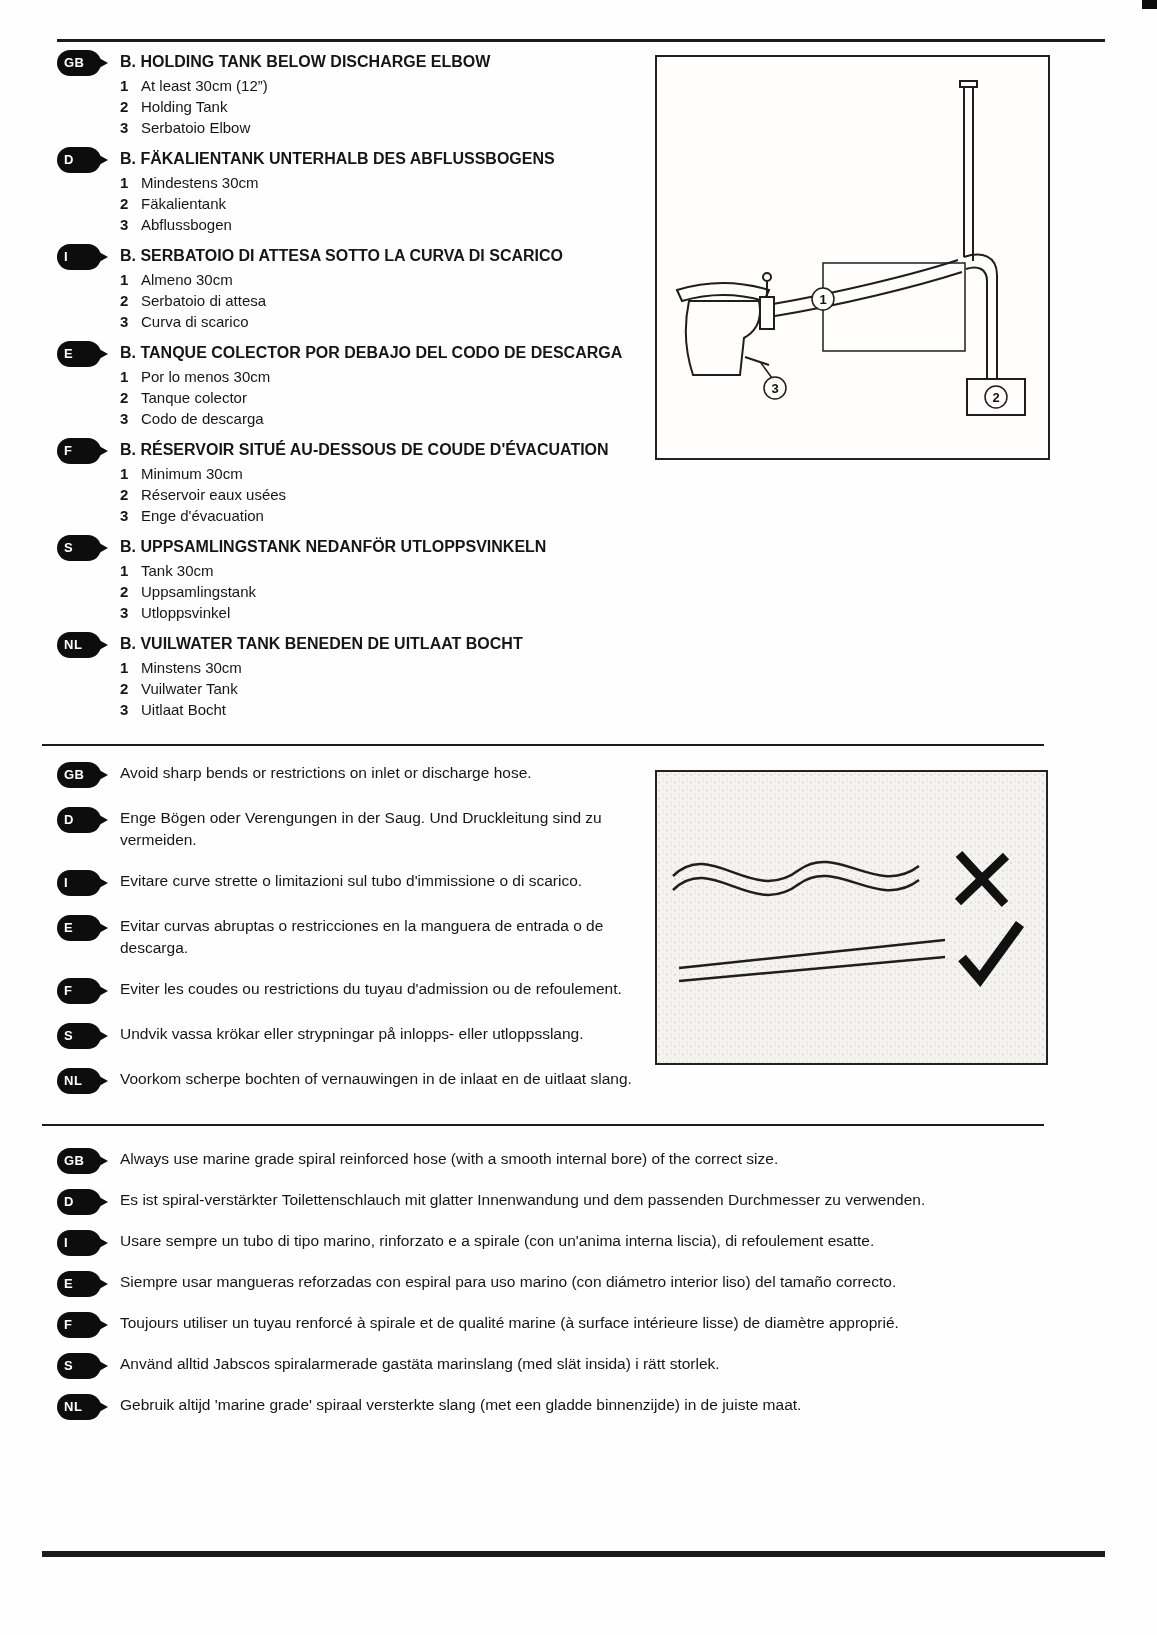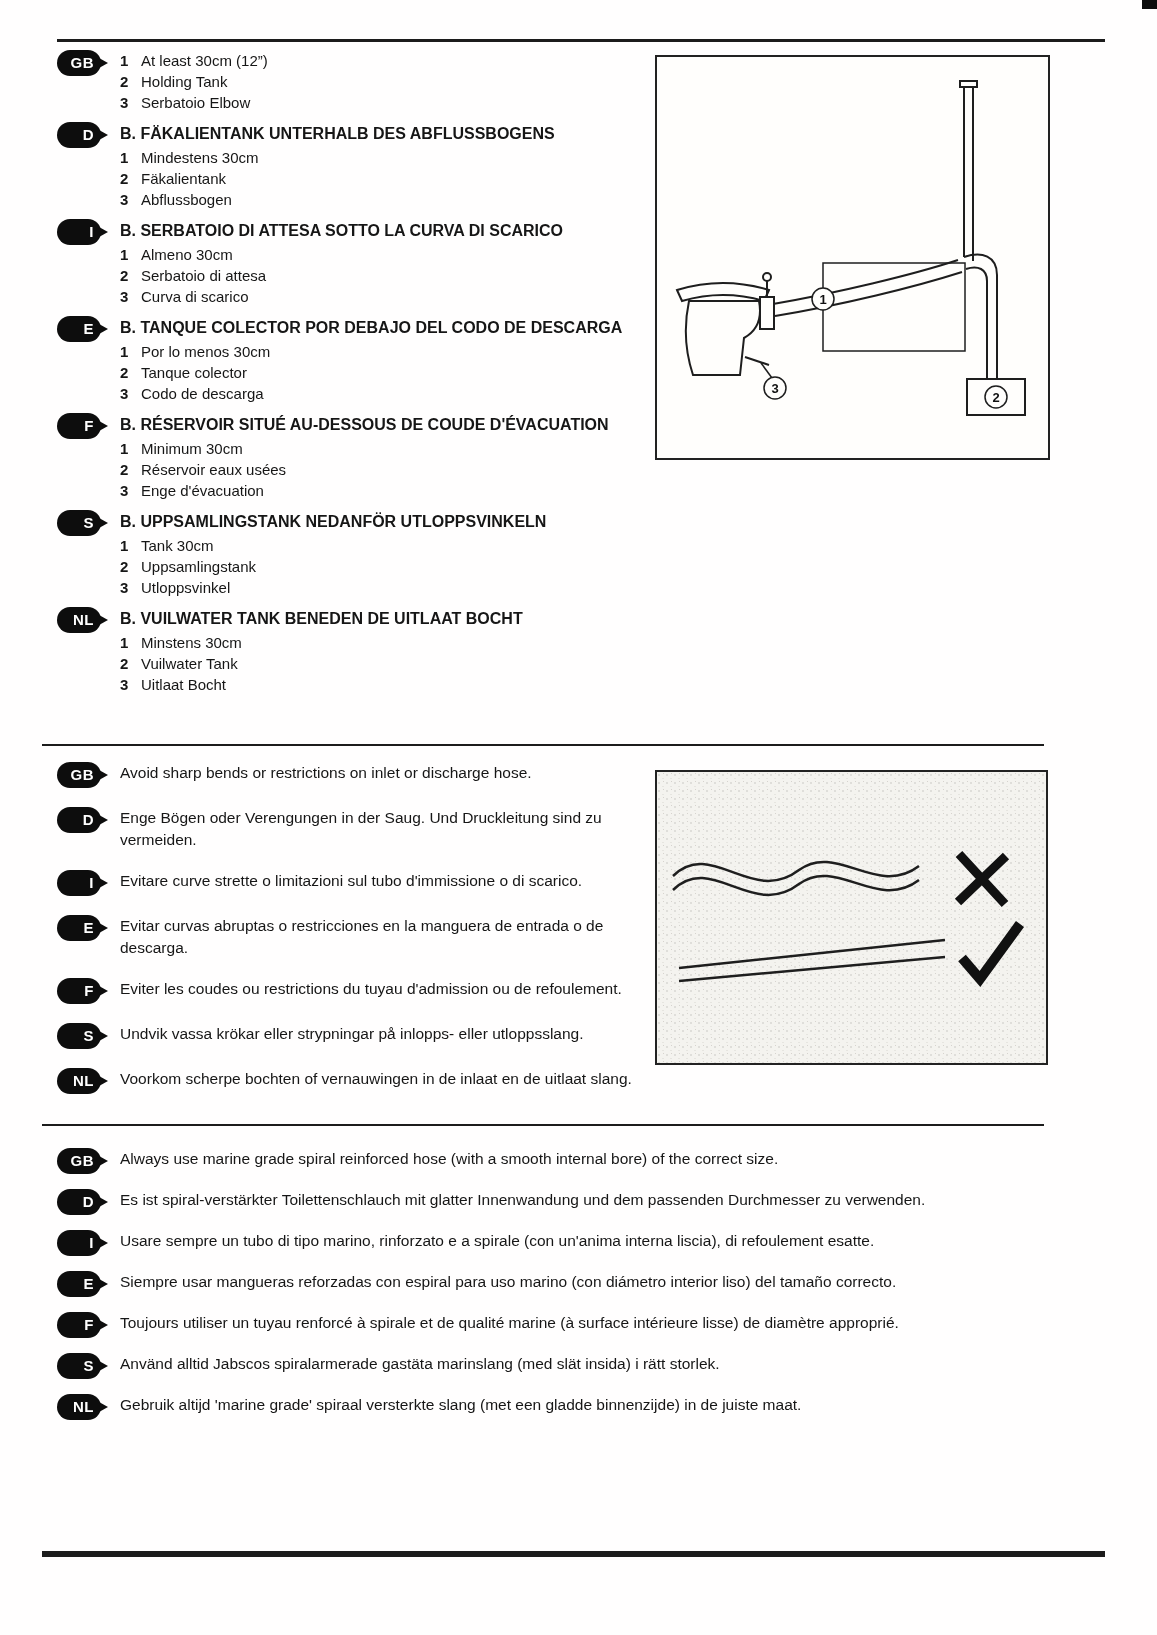--- a/index.html
+++ b/index.html
@@ -12,21 +12,21 @@
   .corner-mark { position:absolute; top:0; right:0; width:15px; height:9px; background:#0d0d0d; }
   .rule { position:absolute; background:#1c1c1c; }
   .rule-top    { left:57px;  top:39px;   width:1048px; height:3px; }
   .rule-mid1   { left:42px;  top:744px;  width:1002px; height:2px; }
   .rule-mid2   { left:42px;  top:1124px; width:1002px; height:2px; }
   .rule-bottom { left:42px;  top:1551px; width:1063px; height:6px; }
 
   .badge {
     position:relative; display:inline-block; min-width:44px; height:26px; padding:0 7px;
     background:#0d0d0d; color:#fff; border-radius:13px;
-    font-weight:bold; font-size:15px; line-height:26px; text-align:right; letter-spacing:.5px;
+    font-weight:bold; font-size:13px; line-height:26px; text-align:left; letter-spacing:.5px;
   }
   .badge::after {
     content:""; position:absolute; right:-7px; top:8px; width:0; height:0;
     border-left:9px solid #0d0d0d; border-top:5px solid transparent; border-bottom:5px solid transparent;
   }
 
   .sec1 { position:absolute; left:57px; top:50px; width:600px; }
   .block { display:flex; margin-bottom:9px; }
   .badge-col { width:63px; flex:none; padding-top:0; }
   .block-title { font-weight:bold; font-size:16px; line-height:23px; margin-bottom:2px; }
@@ -49,20 +49,21 @@
 
 <div class="page">
   <div class="corner-mark"></div>
   <div class="rule rule-top"></div>
 
   <div class="sec1">
 
     <div class="block">
       <div class="badge-col"><span class="badge">GB</span></div>
       <div class="block-body">
+        <div class="block-title">B. HOLDING TANK BELOW DISCHARGE ELBOW</div>
         <div class="item">
             <span class="item-n">1</span>
             <span>At least 30cm (12”)</span>
           </div>
         <div class="item">
             <span class="item-n">2</span>
             <span>Holding Tank</span>
           </div>
         <div class="item">
             <span class="item-n">3</span>

